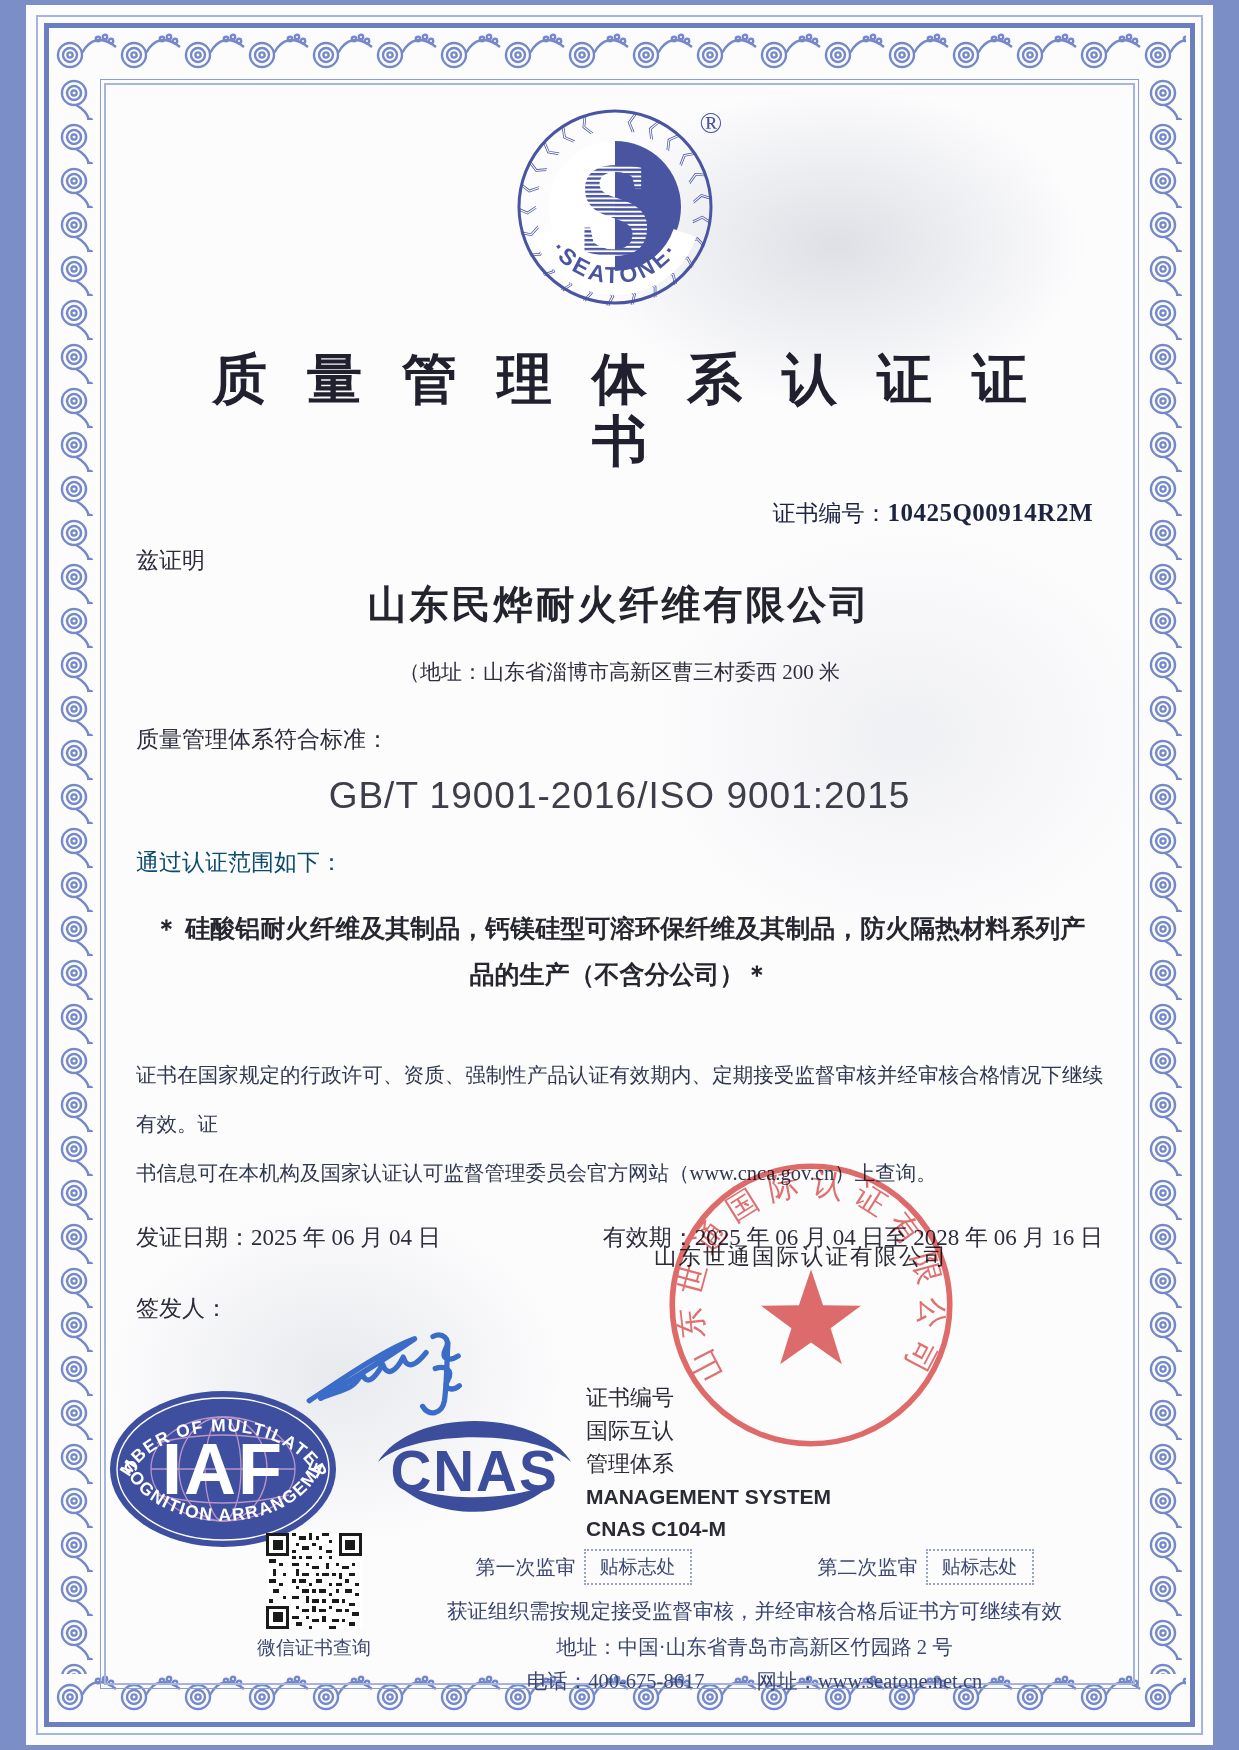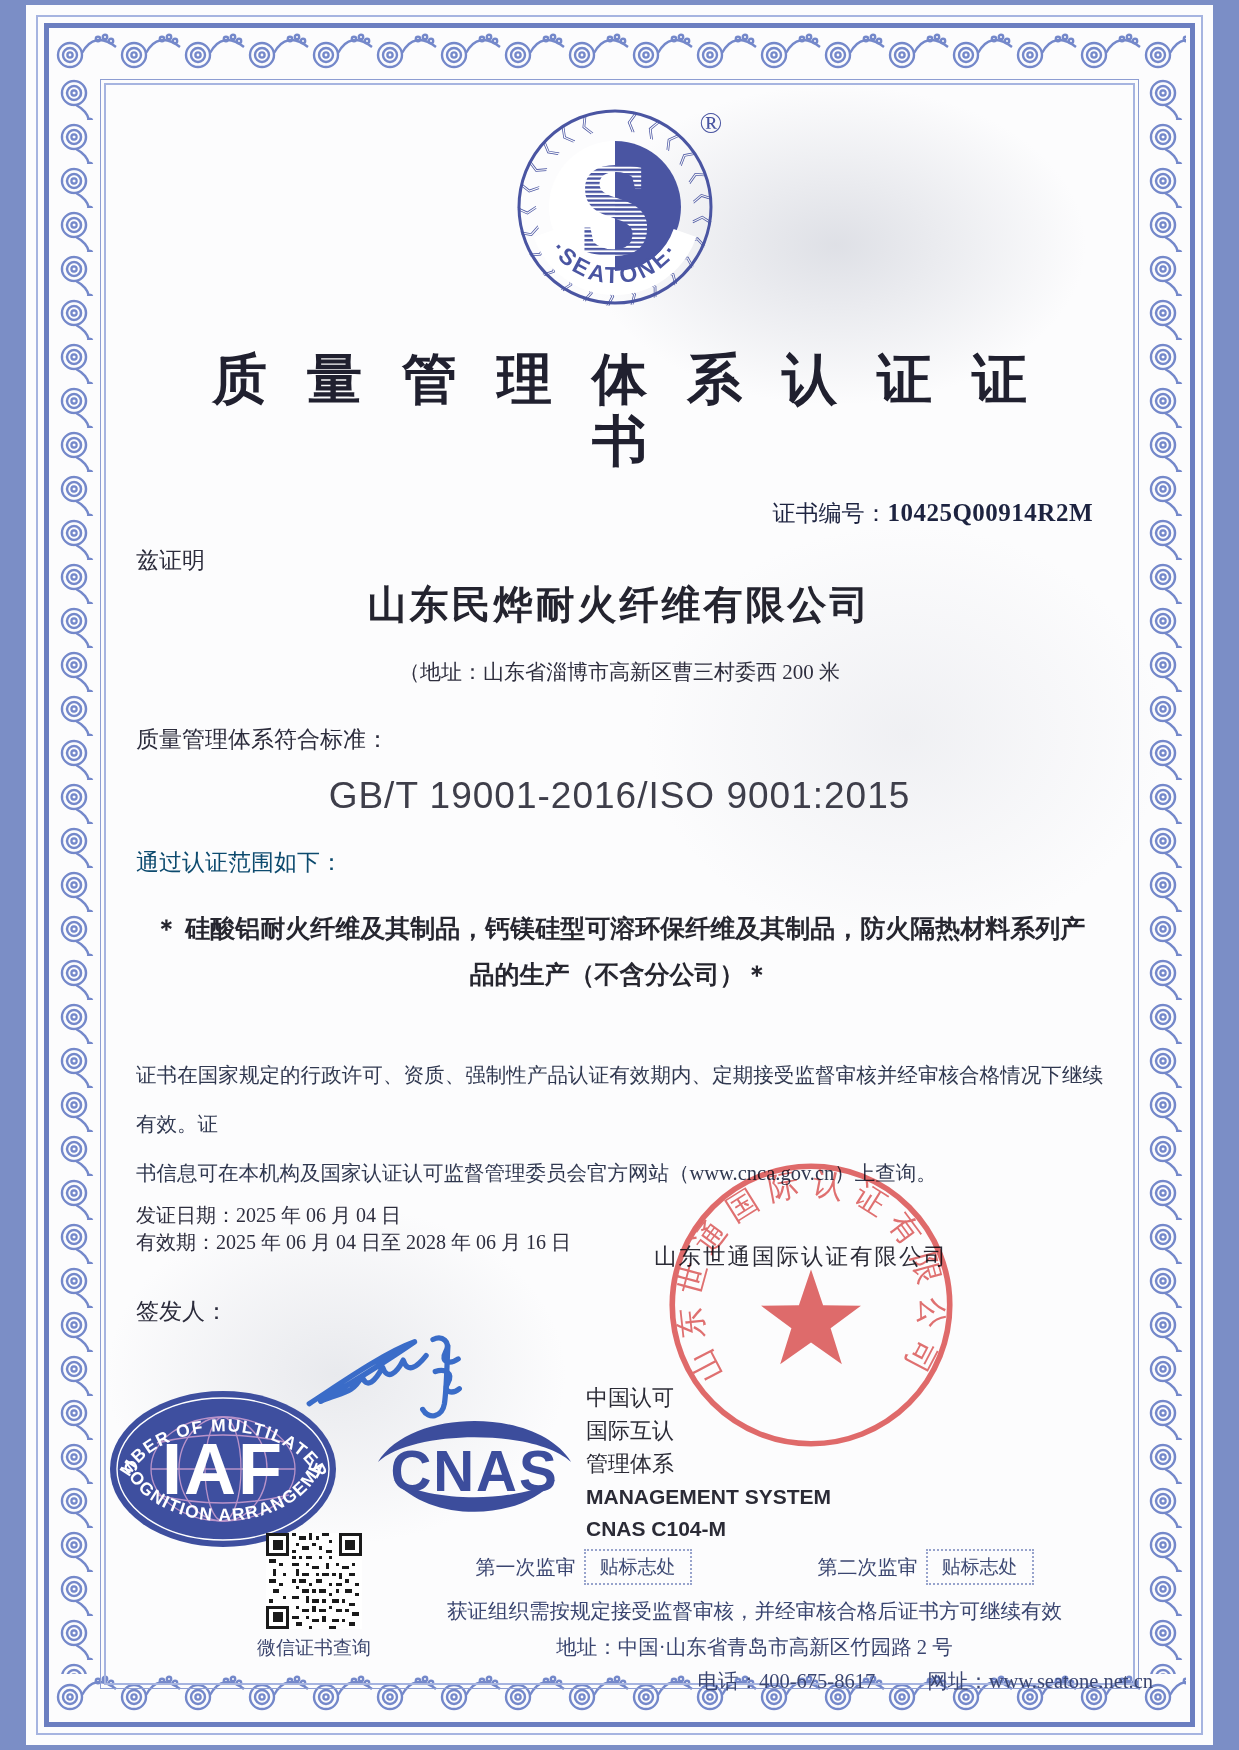--- a/index.html
+++ b/index.html
@@ -34,42 +34,42 @@
   .attest{margin-top:16px;font-size:23px;color:#2c2c3c;}
   .company{margin-top:2px;text-align:center;font-size:39px;font-weight:bold;color:#24242f;letter-spacing:3px;}
   .addr1{margin-top:26px;text-align:center;font-size:21px;color:#2e2e3e;}
   .addr2{margin-top:12px;text-align:center;font-size:21px;color:#2e2e3e;letter-spacing:.5px;}
   .stdlabel{margin-top:38px;font-size:23px;color:#2c2c3c;}
   .standard{margin-top:20px;text-align:center;font-size:37px;color:#3e3e4a;
             font-family:"Liberation Sans","DejaVu Sans",sans-serif;letter-spacing:1px;}
   .scopelabel{margin-top:30px;font-size:23px;color:#0c4a6e;}
   .scope{margin-top:28px;text-align:center;font-size:25px;font-weight:bold;color:#26262f;line-height:1.85;}
   .notice{margin-top:52px;font-size:20.5px;color:#303850;line-height:2.4;text-align:justify;}
-  .dates{margin-top:4px;display:flex;justify-content:space-between;font-size:20px;color:#2d2d3e;flex-direction:column;}
+  .dates{margin-top:24px;display:flex;justify-content:space-between;font-size:23px;color:#2d2d3e;}
   .signer-row{margin-top:40px;position:relative;height:170px;}
   .signer-label{font-size:23px;color:#2c2c3c;}
   .signature{position:absolute;left:150px;top:16px;}
   .issuer{position:absolute;left:628px;top:1236px;font-size:22.5px;color:#2b2b36;letter-spacing:2px;}
   .stamp{position:absolute;left:635px;top:1150px;width:300px;height:300px;mix-blend-mode:multiply;opacity:.93;}
 
   .iaf{position:absolute;left:82px;top:1384px;width:230px;height:160px;}
   .cnas{position:absolute;left:346px;top:1396px;width:205px;height:128px;}
   .cnas-text{position:absolute;left:560px;top:1376px;width:280px;color:#2b2b36;}
   .cnas-text .zh{font-size:22px;line-height:1.5;}
   .cnas-text .en{font-size:21px;font-weight:bold;font-family:"Liberation Sans","DejaVu Sans",sans-serif;line-height:1.45;margin-top:2px;}
   .qr{position:absolute;left:240px;top:1528px;width:96px;height:96px;}
   .qr-caption{position:absolute;left:218px;top:1630px;width:140px;text-align:center;font-size:19px;color:#3c466e;}
 
   .footer-block{position:absolute;left:330px;right:60px;top:1544px;text-align:center;color:#3a4570;}
   .audit-row{display:flex;justify-content:center;align-items:center;gap:8px;font-size:20px;}
   .audit-gap{width:110px;}
   .sticker-box{border:2px dotted #97a3cc;padding:3px 14px;font-size:19px;color:#3e4a74;}
   .fnote{margin-top:12px;font-size:20.5px;}
   .faddr{margin-top:8px;font-size:20.5px;}
-  .fphone{margin-top:6px;display:flex;justify-content:flex-end;gap:52px;font-size:20.5px;}
+  .fphone{margin-top:6px;display:flex;justify-content:center;gap:52px;font-size:20.5px;}
 </style>
 </head>
 <body>
 
 <div class="sheet">
   <div class="wm wm-a"></div>
   <div class="wm wm-c"></div>
   <div class="wm wm-b"></div>
 
   <div class="f1"></div>
@@ -269,21 +269,21 @@
 
   <div class="cnas">
     <svg width="205" height="128" viewBox="0 0 210 130" xmlns="http://www.w3.org/2000/svg">
       <path d="M6,62 C 40,6 170,6 204,62 C 168,28 42,28 6,62 Z" fill="#3c4d9c"></path>
       <path d="M22,80 C 60,124 150,124 188,80 C 150,104 60,104 22,80 Z" fill="#3c4d9c"></path>
       <text x="105" y="92" text-anchor="middle" font-size="58" font-weight="bold" font-family="Liberation Sans, sans-serif" fill="#3c4d9c" letter-spacing="2">CNAS</text>
     </svg>
   </div>
 
   <div class="cnas-text">
-    <div class="zh">中国认可</div>
+    <div class="zh">证书编号</div>
     <div class="zh">国际互认</div>
     <div class="zh">管理体系</div>
     <div class="en">MANAGEMENT SYSTEM</div>
     <div class="en">CNAS C104-M</div>
   </div>
 
   <div class="qr">
     <svg width="96" height="96" viewBox="0 0 29 29" xmlns="http://www.w3.org/2000/svg" shape-rendering="crispEdges">
       <rect width="29" height="29" fill="#ffffff"></rect>
       <g fill="#1a1a1a">

